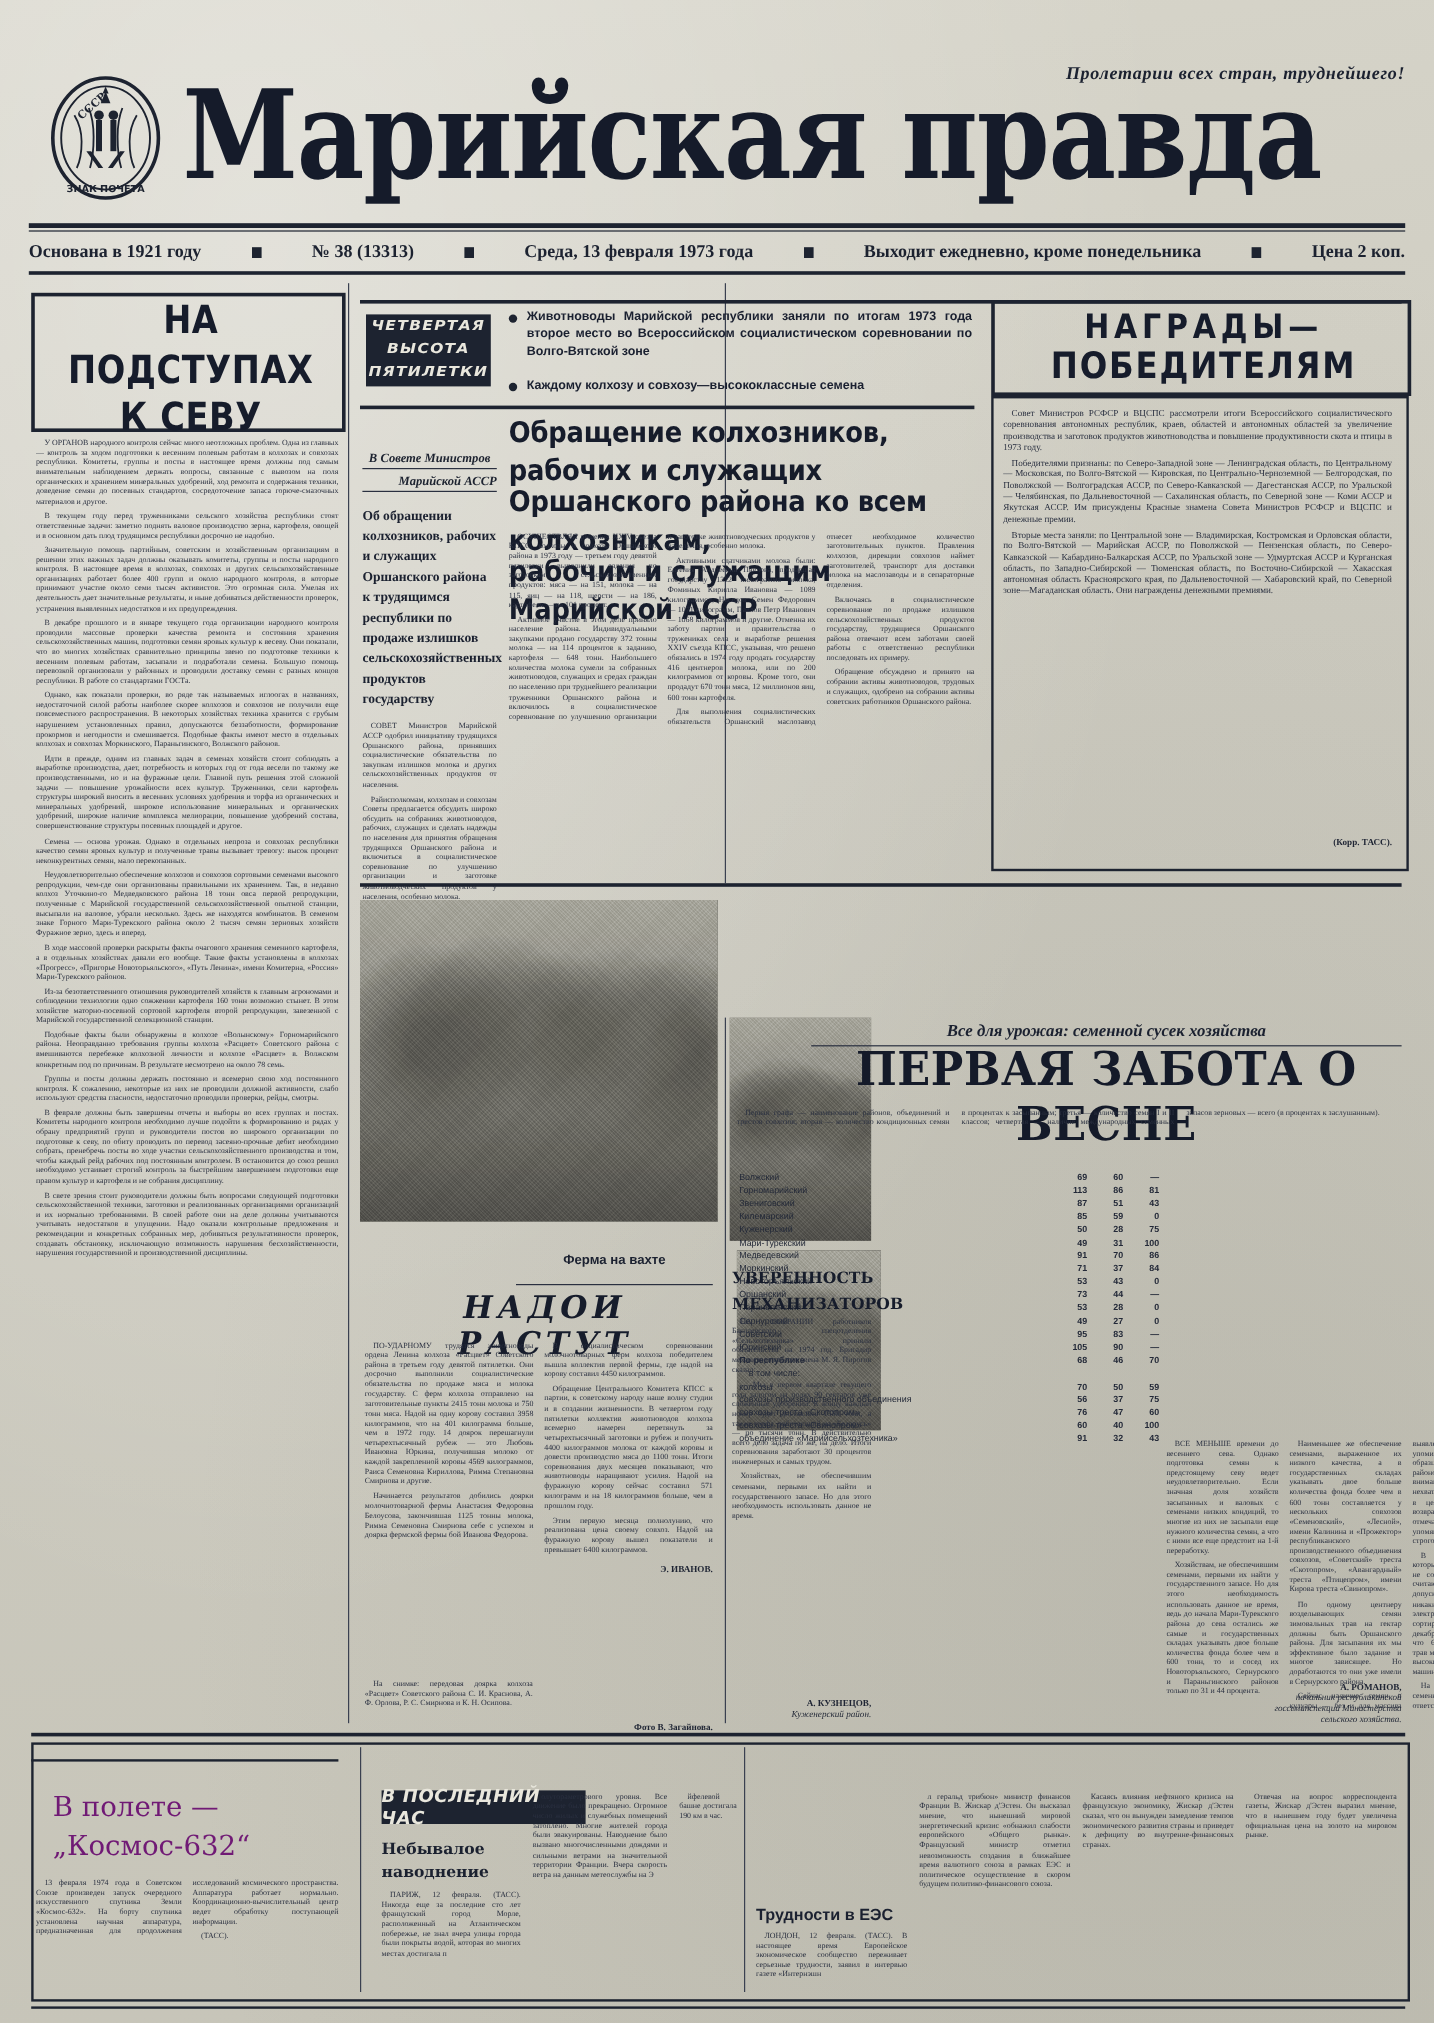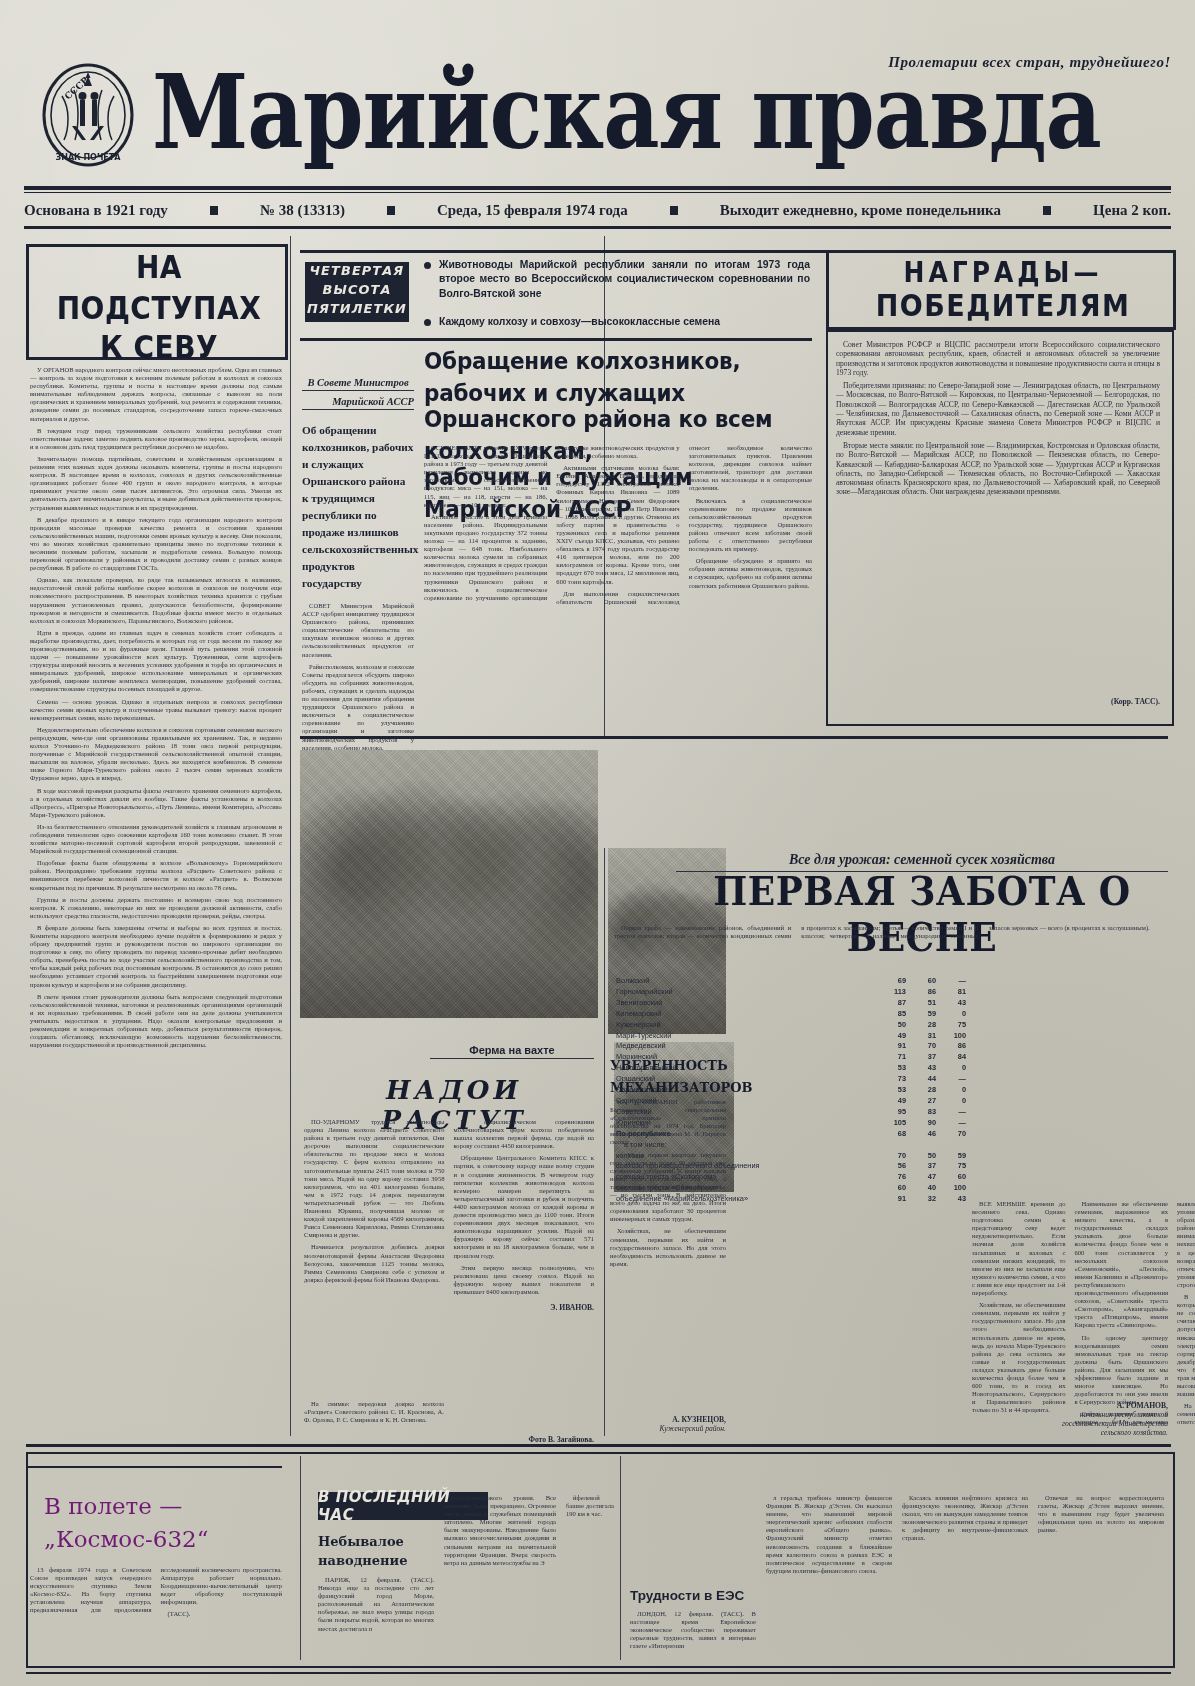--- a/index.html
+++ b/index.html
@@ -156,21 +156,21 @@
   .photo .noise{
     position:absolute;inset:0;
     background-image:
       repeating-linear-gradient(45deg, rgba(255,255,255,.07) 0 1px, rgba(0,0,0,.07) 1px 2px),
       repeating-linear-gradient(-45deg, rgba(255,255,255,.05) 0 1px, rgba(0,0,0,.05) 1px 3px);
     mix-blend-mode:overlay;
   }
 
   .kicker{
     font-family:"Liberation Sans", sans-serif;font-weight:bold;font-size:11px;
-    text-align:center;color:#1b2130;border-bottom:1px solid #2a3040;padding-bottom:2px;
+    text-align:center;color:#1b2130;border-bottom:1px solid #2a3040;padding-bottom:14px;
   }
   .kicker-it{
     font-family:"Liberation Serif", serif;font-weight:bold;font-style:italic;
     font-size:14px;text-align:center;color:#1b2130;
     border-bottom:1.5px solid #2a3040;padding-bottom:3px;
   }
 
   #nadoi{
     position:absolute;left:318px;top:1075px;width:272px;
     font-family:"DejaVu Serif", serif;font-weight:bold;font-style:italic;
@@ -259,21 +259,21 @@
   <div class="title-main">Марийская правда</div>
 
   <div class="rule-thick" style="top:186px;height:4px;"></div>
   <div class="rule-thick" style="top:192px;height:1px;"></div>
 
   <div class="dateline">
     <span>Основана в 1921 году</span>
     <span class="sq"></span>
     <span>№ 38 (13313)</span>
     <span class="sq"></span>
-    <span>Среда, 15 февраля 1974 года</span>
+    <span>Среда, 13 февраля 1973 года</span>
     <span class="sq"></span>
     <span>Выходит ежедневно, кроме понедельника</span>
     <span class="sq"></span>
     <span>Цена 2 коп.</span>
   </div>
   <div class="rule-thick" style="top:226px;height:3px;"></div>
 
   <div class="vline" style="left:290px;top:236px;height:1200px;"></div>
   <div class="vline" style="left:604px;top:236px;height:500px;"></div>
   <div class="vline" style="left:604px;top:848px;height:588px;"></div>

